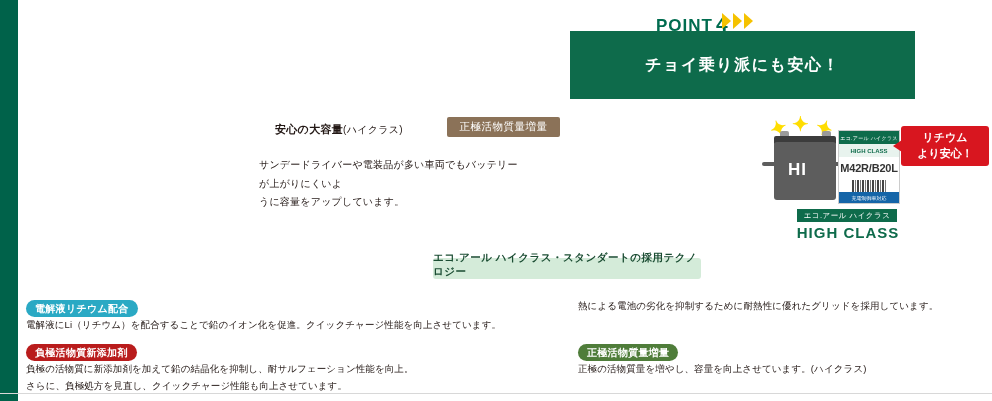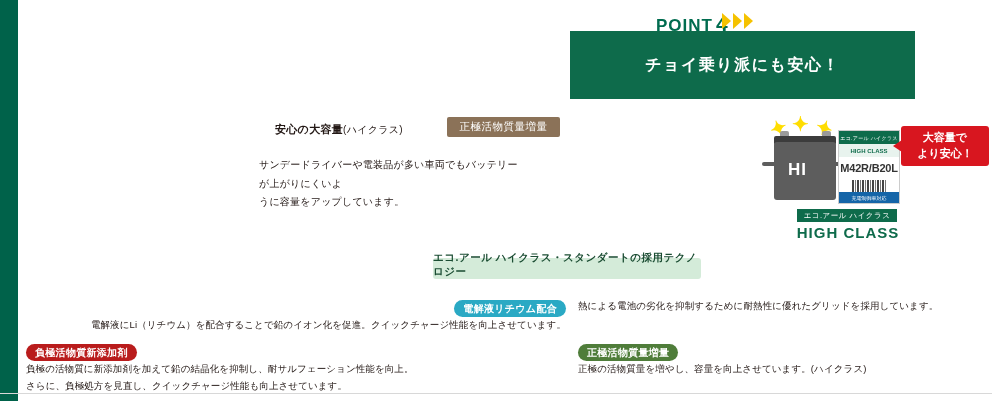--- a/index.html
+++ b/index.html
@@ -329,21 +329,21 @@
     border-radius: 9px;
     font-weight: bold;
     letter-spacing: 0.3px;
   }
   .tech .desc {
     font-size: 9.5px;
     color: #231815;
     line-height: 1.75;
     letter-spacing: 0.1px;
   }
-  .t1 { left: 26px; top: 298px; width: 540px; text-align: right; }
+  .t1 { left: 26px; top: 298px; width: 540px; }
   .t2 { left: 26px; top: 342px; width: 540px; }
   .t3 { left: 578px; top: 298px; width: 400px; }
   .t4 { left: 578px; top: 342px; width: 400px; }
   
   .bottom-rule {
     position: absolute;
     left: 0;
     bottom: 7px;
     width: 992px;
     height: 1px;
@@ -413,21 +413,21 @@
           <i></i>
           <i></i>
           <i></i>
       </div>
       <div class="lc-bot">充電制御車対応</div>
     </div>
   </div>
 
   <div class="red-callout">
     <div>
-      <div>大容量で</div>
+      <div>リチウム</div>
       <div>より安心！</div>
     </div>
   </div>
 
   <div class="eco-bar">
     <span>エコ.アール ハイクラス</span>
   </div>
   <div class="hc-text">HIGH CLASS</div>
 
   <div class="pill-green">

